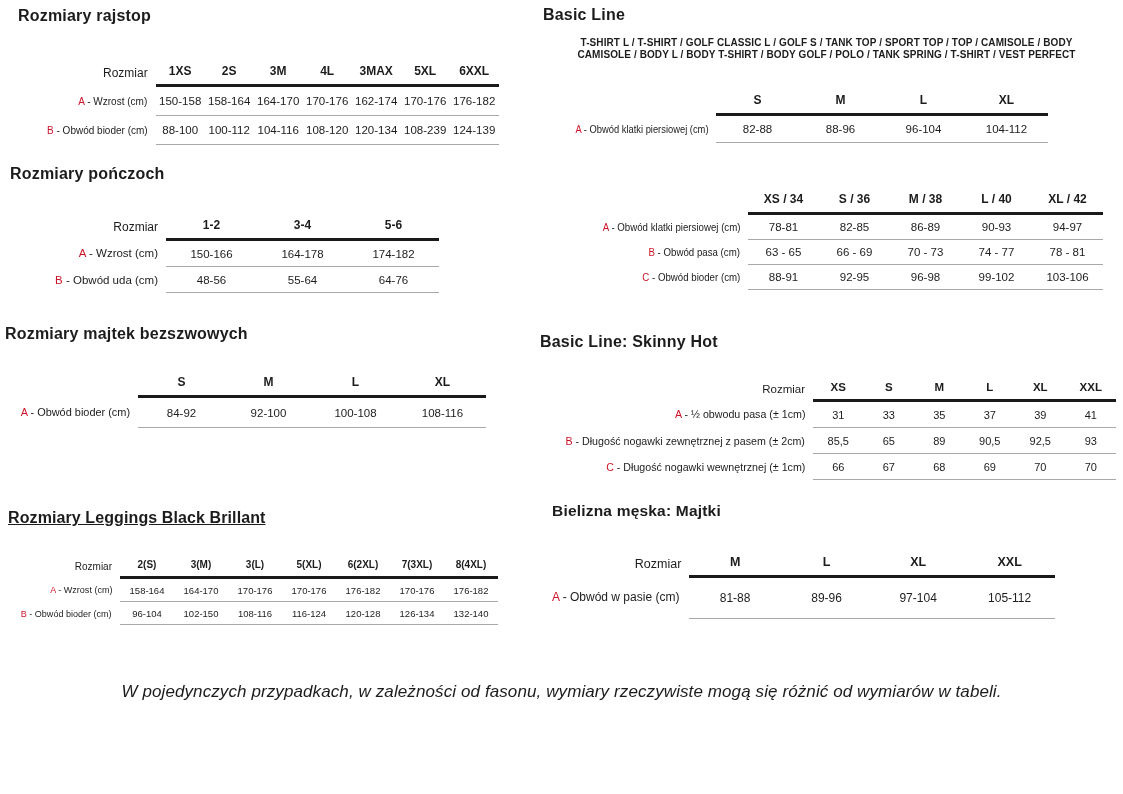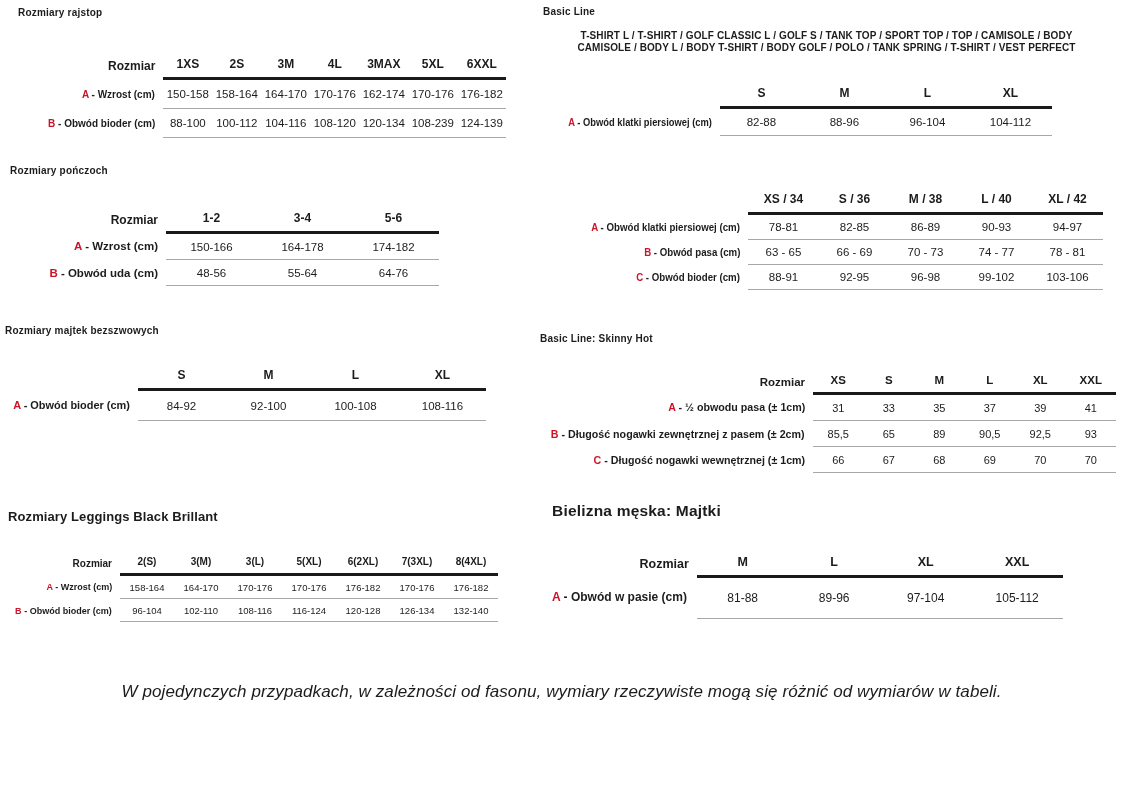--- a/index.html
+++ b/index.html
@@ -3,22 +3,22 @@
 <meta charset="utf-8">
 <style>
   html,body{margin:0;padding:0;}
   body{
     width:1123px;height:794px;position:relative;overflow:hidden;
     background:#ffffff;color:var(--text,#1c1c1c);
     font-family:"Liberation Sans",sans-serif;
     -webkit-font-smoothing:antialiased;
   }
   .sec{position:absolute;}
-  .sec-title{margin:0;font-size:10px;font-weight:bold;letter-spacing:.2px;white-space:nowrap;}
-  #sec-leggings .sec-title{font-size:13px;letter-spacing:.1px;}
+  .sec-title{margin:0;font-size:16px;font-weight:bold;letter-spacing:.2px;white-space:nowrap;}
+  #sec-leggings .sec-title{font-size:16px;letter-spacing:.1px;text-decoration:underline;}
   #sec-majtki .sec-title{font-size:15.5px;}
 
   
   #sec-rajstop   {left:18px;  top:7px;}
   #sec-ponczochy {left:10px;  top:165px;}
   #sec-majtek    {left:5px;   top:325px;}
   #sec-leggings  {left:8px;   top:509px;}
   #sec-basic     {left:543px; top:6px; width:567px;}
   #sec-perfect   {left:552px; top:164px;}
   #sec-skinny    {left:540px; top:333px;}
@@ -34,21 +34,21 @@
   #sec-skinny    .table-host{margin:24px 0 0 0;}
   #sec-majtki    .table-host{margin:28px 0 0 0;}
 
   .subtitle{margin-top:13px;text-align:center;font-weight:bold;
     font-size:10px;line-height:11.5px;letter-spacing:.1px;white-space:nowrap;}
 
   
   table.size-table{border-collapse:collapse;table-layout:fixed;}
   .size-table td,.size-table th{padding:0;}
   .size-table .corner,.size-table .row-label{
-    text-align:right;padding-right:8px;font-weight:bold;white-space:nowrap;overflow:visible;}
+    text-align:right;padding-right:8px;font-weight:normal;white-space:nowrap;overflow:visible;}
   .size-table .col-h{font-weight:bold;text-align:center;vertical-align:bottom;
     padding-bottom:6px;border-bottom:3px solid var(--rule-dark,#1a1a1a);}
   .size-table .corner{vertical-align:bottom;padding-bottom:6px;}
   .size-table .val{text-align:center;vertical-align:middle;
     border-bottom:1px solid var(--rule-light,#a8a8a8);}
   .size-table .letter{color:var(--accent,#cc1328);}
   .lab-in{display:inline-block;white-space:nowrap;transform-origin:100% 50%;}
 
   
   .t-rajstop{font-size:11.5px;}
@@ -229,21 +229,21 @@
             <td class="val">164-170</td>
             <td class="val">170-176</td>
             <td class="val">170-176</td>
             <td class="val">176-182</td>
             <td class="val">170-176</td>
             <td class="val">176-182</td>
           </tr>
           <tr class="data-row">
             <td class="row-label"><span class="lab-in"><span class="letter">B</span> - Obwód bioder (cm)</span></td>
             <td class="val">96-104</td>
-            <td class="val">102-110</td>
+            <td class="val">102-150</td>
             <td class="val">108-116</td>
             <td class="val">116-124</td>
             <td class="val">120-128</td>
             <td class="val">126-134</td>
             <td class="val">132-140</td>
           </tr>
         </tbody>
       </table>
     </div>
 </section>

